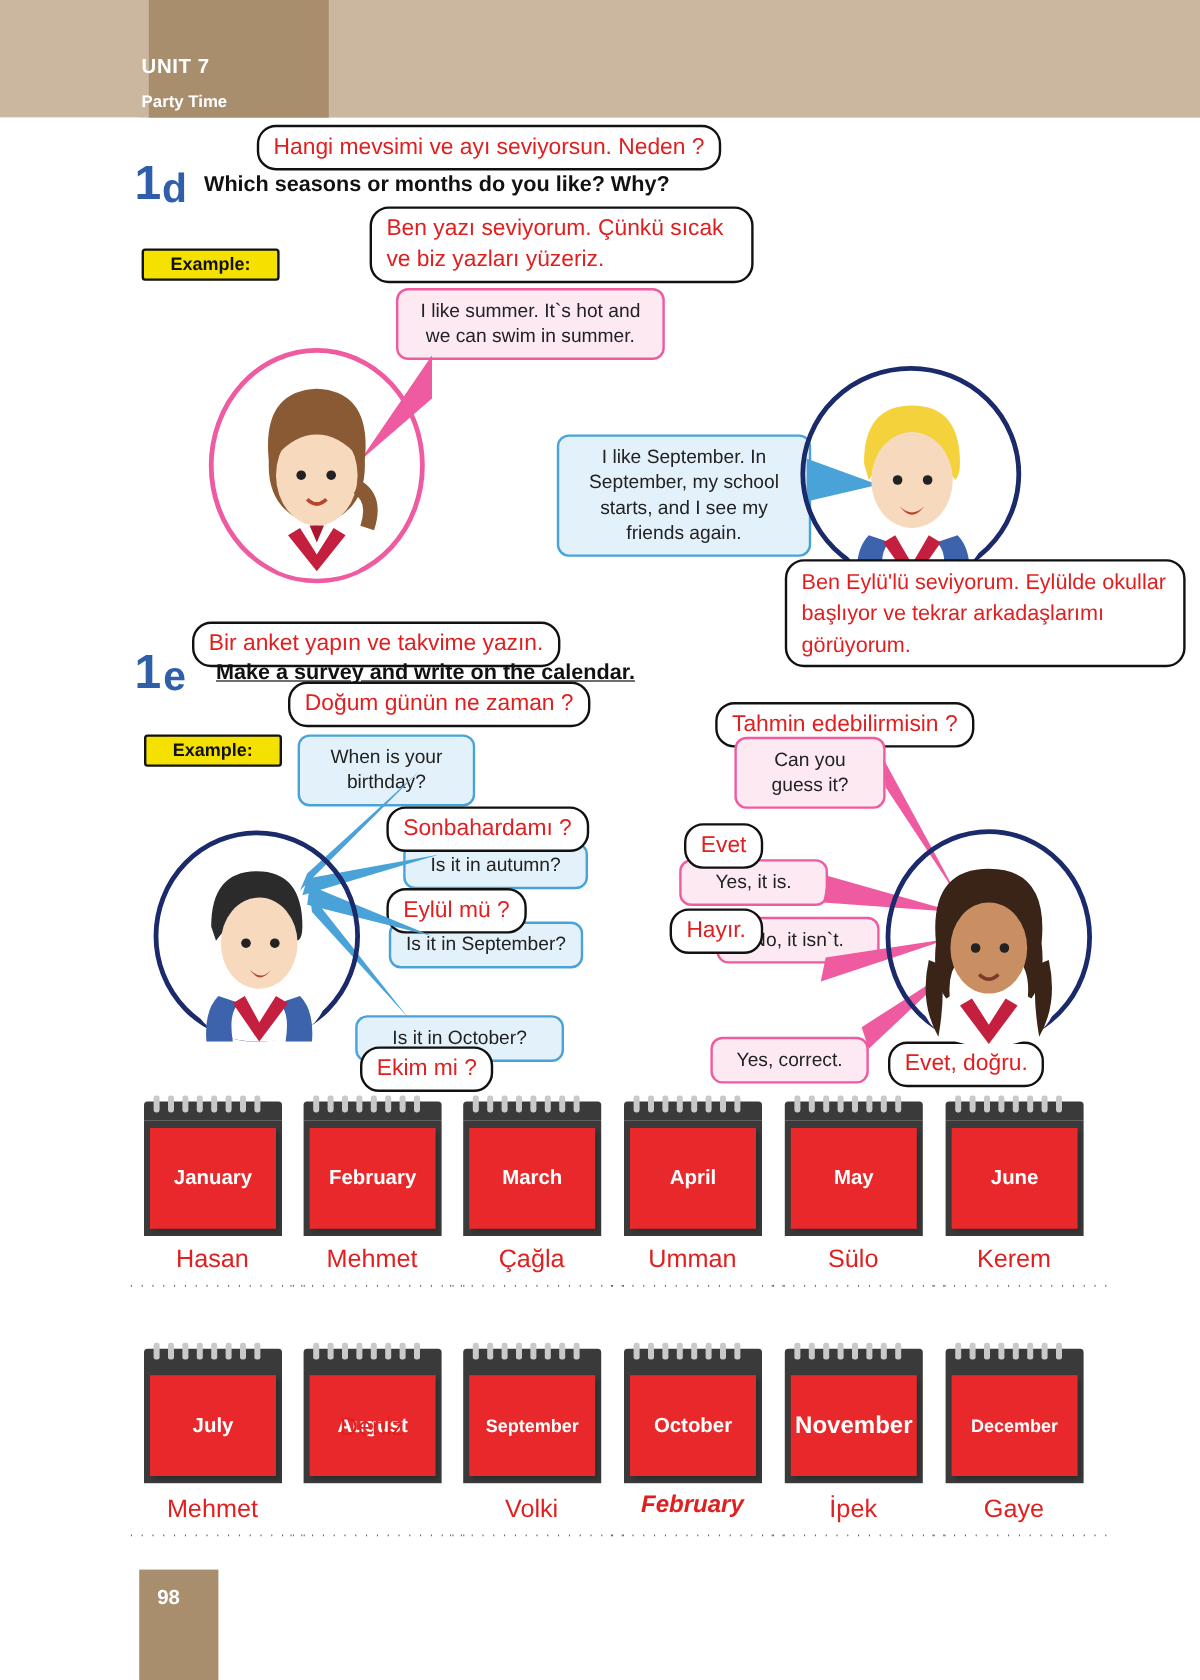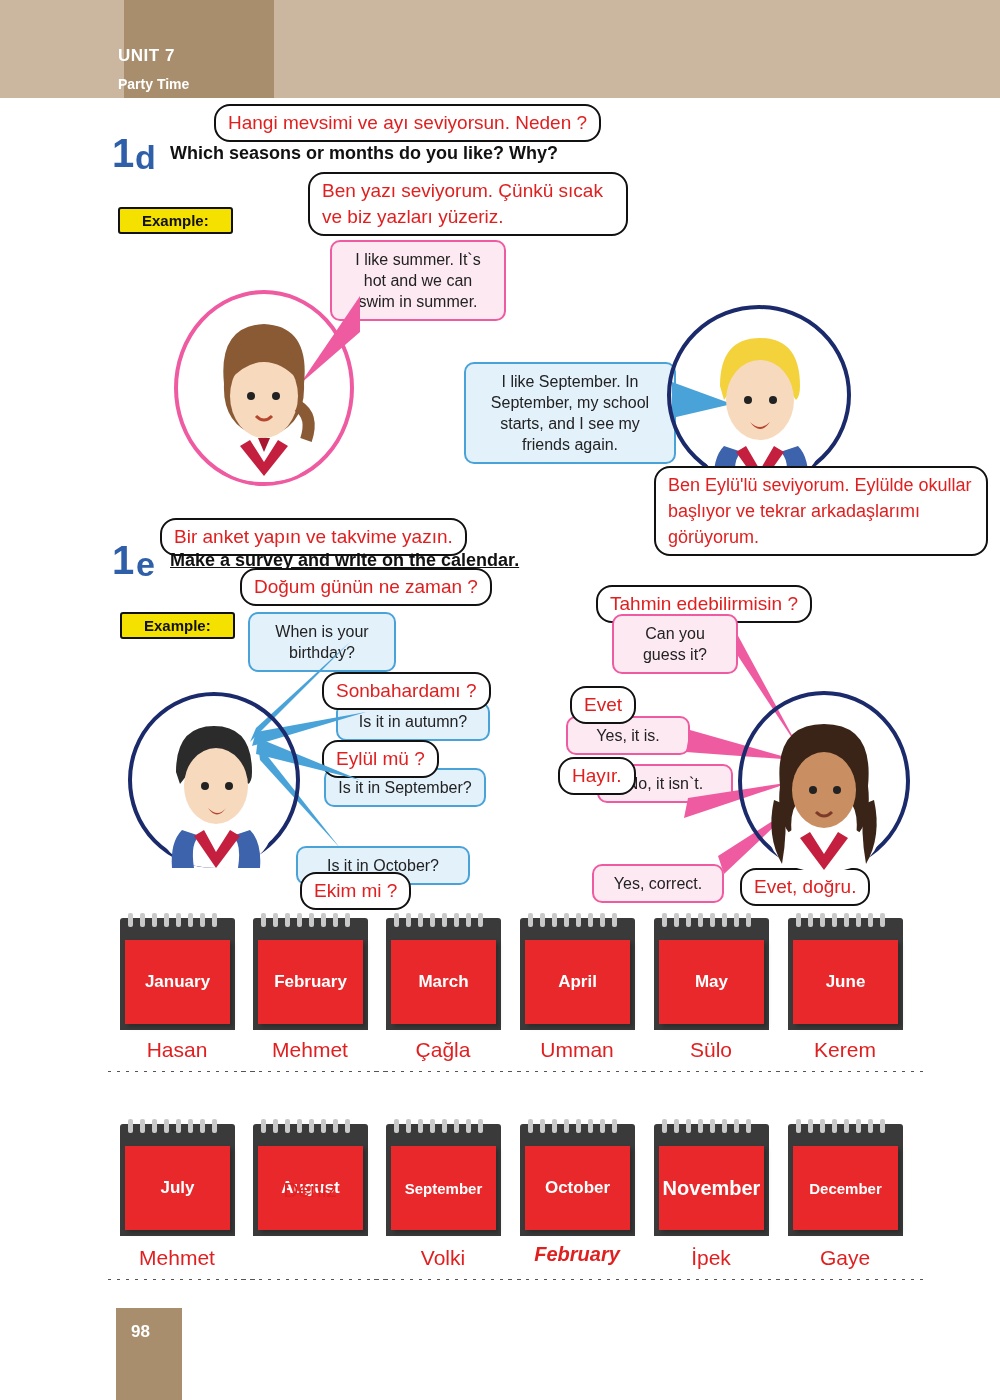--- a/index.html
+++ b/index.html
@@ -46,21 +46,21 @@
   }
 
   
   .ex-num {
     position:absolute; color:#2f5fa8; font-weight:bold;
     font-size:40px; line-height:40px;
   }
   .ex-title {
     position:absolute; color:#111111; font-weight:bold; font-size:18px;
   }
-  .underline-title { text-decoration:underline; }
+  .underline-title { text-decoration:underline;margin-left:10px; }
 
   
   .tr-box {
     position:absolute;
     border:2px solid #111111; border-radius:16px;
     background:#ffffff; color:#e02020;
     font-size:19px; padding:4px 12px; white-space:nowrap;
     line-height:26px;
   }
   .tr-box.multi { white-space:normal; }
@@ -133,21 +133,21 @@
 
 <div class="tr-box" style="left:178px; top:104px;margin-left:36px;">Hangi mevsimi ve ayı seviyorsun. Neden ?</div>
 <div class="ex-num" style="left:112px; top:133px;">1</div>
 <div class="ex-num" style="left:135px; top:137px; font-size:34px;">d</div>
 <div class="ex-title" style="left:170px; top:143px;">Which seasons or months do you like? Why?</div>
 
 <div class="tr-box multi" style="left:308px; top:172px; width:320px; text-align:left;">Ben yazı seviyorum. Çünkü sıcak ve biz yazları yüzeriz.</div>
 
 <div class="example-badge" style="left:118px; top:207px;">Example:</div>
 
-<div class="bubble pink" style="left:330px; top:240px; width:176px;">I like summer. It`s hot and we can swim in summer.</div>
+<div class="bubble pink" style="left:330px; top:240px; width:224px;">I like summer. It`s hot and we can swim in summer.</div>
 <svg style="position:absolute; left:300px; top:296px; width:60px; height:90px;">
   <polygon points="60,0 60,36 0,88" fill="#ef5ba1"></polygon>
 </svg>
 
 <svg class="char" style="left:172px; top:288px;" width="184" height="200" viewBox="0 0 184 200">
   <ellipse cx="92" cy="100" rx="88" ry="96" fill="none" stroke="#ef5ba1" stroke-width="4"></ellipse>
   <path d="M52 96 q-6 -58 40 -60 q46 2 40 60 q2 44 -40 54 q-42 -10 -40 -54z" fill="#8a5a34"></path>
   <ellipse cx="92" cy="108" rx="34" ry="42" fill="#f7d9be"></ellipse>
   <path d="M58 92 q4 -44 34 -44 q30 0 34 44 q-16 -18 -34 -18 q-18 0 -34 18z" fill="#8a5a34"></path>
   <circle cx="79" cy="108" r="4" fill="#222"></circle>

